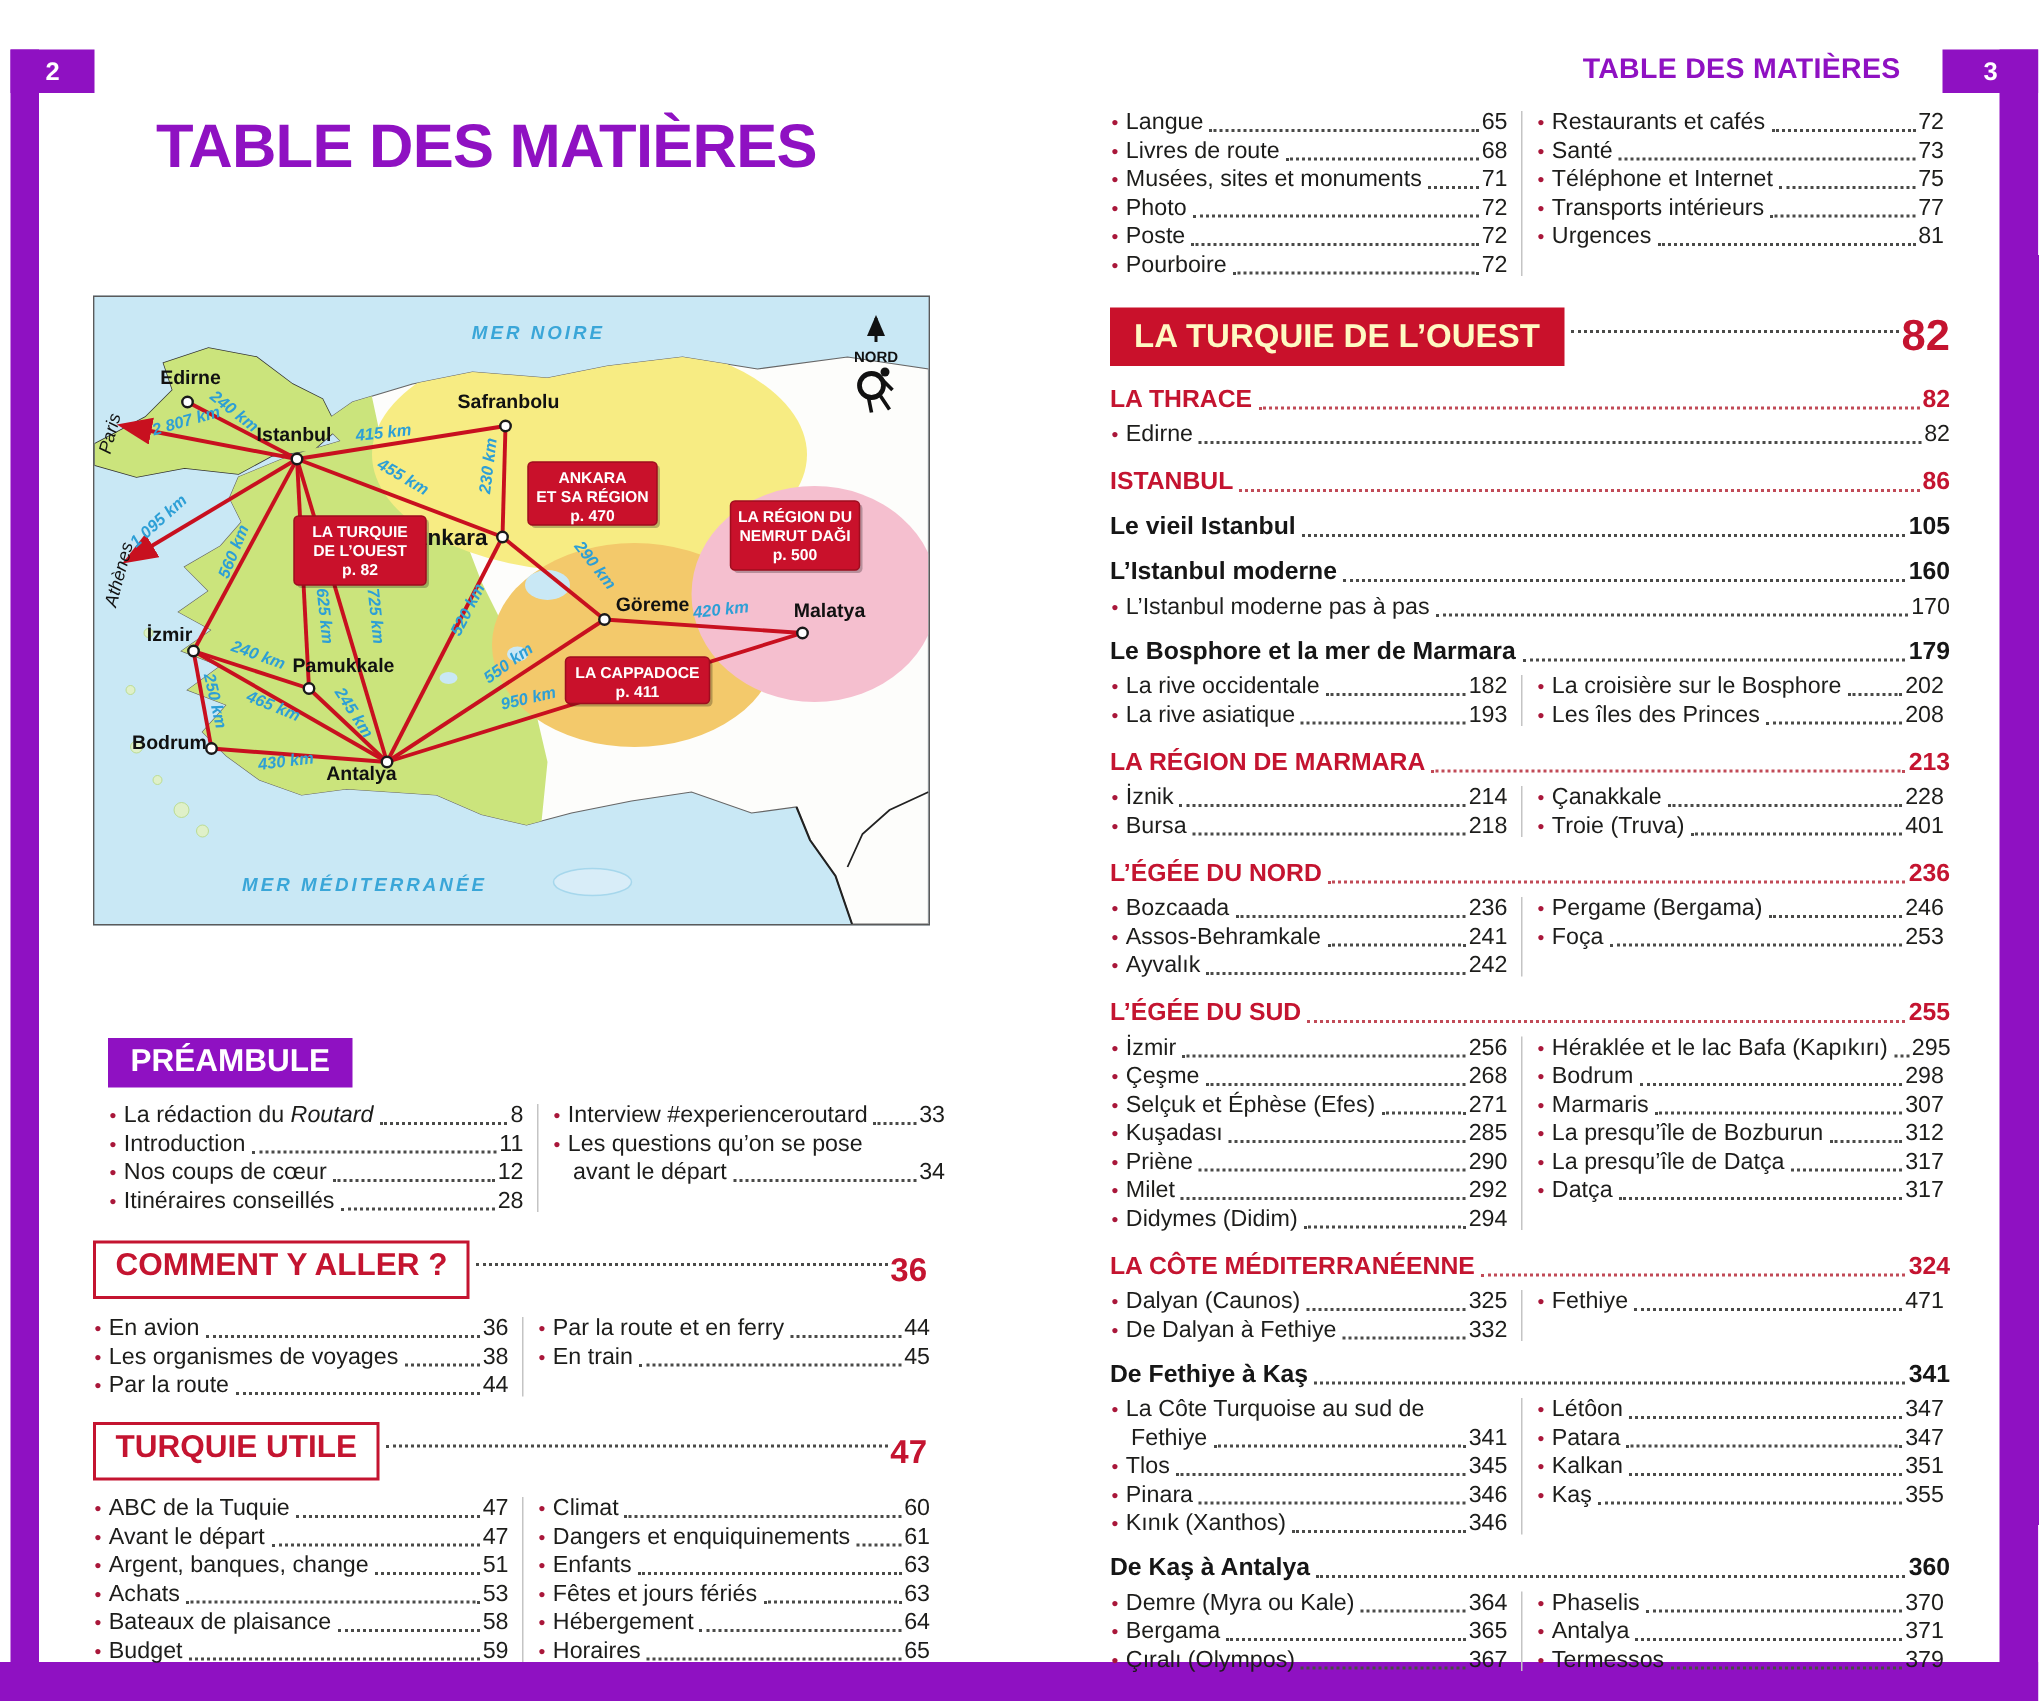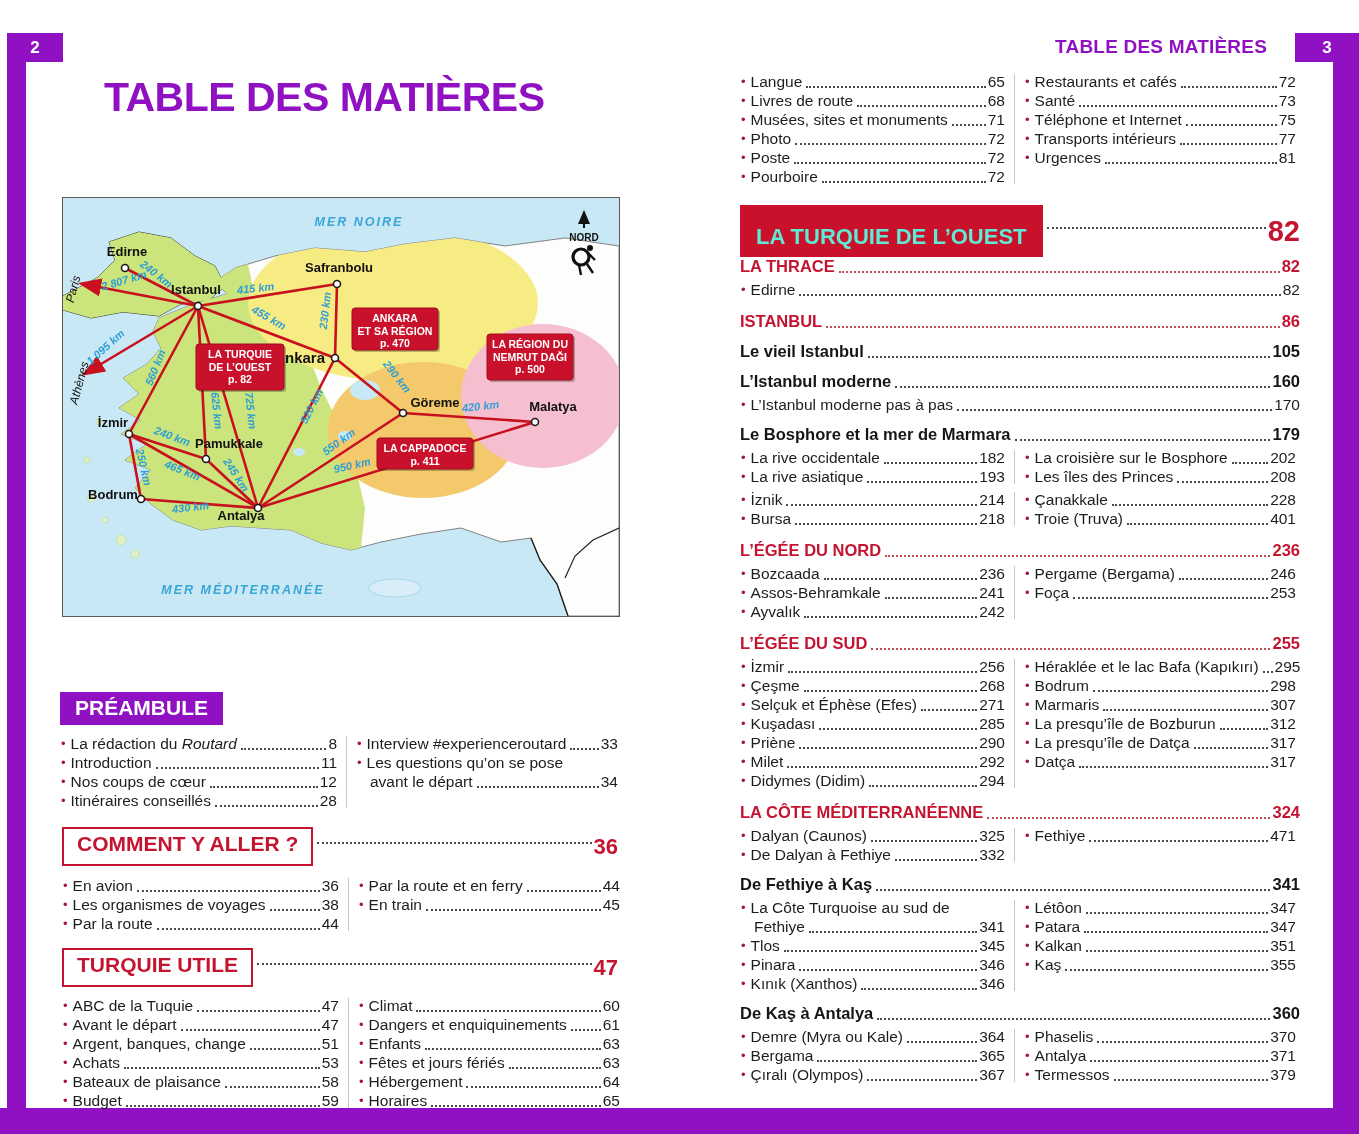--- a/index.html
+++ b/index.html
@@ -45,38 +45,38 @@
   .cols{display:flex;align-items:stretch;}
   .col{flex:0 0 auto;}
   .coldiv{width:0;border-left:1px solid #c4c4c4;margin:2px 9px;}
 
   
   .hdr-row{display:flex;align-items:center;}
   .purple-box{background:var(--purple);color:#fff;font-weight:bold;font-size:21px;
               padding:4px 15px 5px;display:inline-block;}
   .red-outline-box{border:2px solid var(--red);color:var(--red);font-weight:bold;font-size:21px;
               padding:3px 13px 8px;display:inline-block;background:#fff;}
-  .red-filled-box{background:var(--redbox);color:#5eead4;font-weight:bold;font-size:22px;
-              padding:19px 16px 7px;display:inline-block;}
+  .red-filled-box{background:var(--redbox);color:#fef9c3;font-weight:bold;font-size:22px;
+              padding:6px 16px 7px;display:inline-block;}
   .hdr-row .leader{margin-bottom:7px;}
   .hdr-page{color:var(--red);font-weight:bold;font-size:22px;}
   .hdr-page.big{font-size:29px;}
 
   
   .subhead{display:flex;align-items:flex-end;}
   .blk-red{margin:12px 0 4px;}
   .blk-red .slabel,.blk-red .epage{color:var(--red);font-weight:bold;font-size:16.5px;line-height:20px;}
   .blk-red .leader{border-color:#c14a57;}
   .blk-bold{margin:10px 0 4px;}
   .blk-bold .slabel,.blk-bold .epage{color:#161616;font-weight:bold;font-size:16.5px;line-height:20px;}
   .blk-bullet{margin:2px 0;}
   .blk-cols{margin:2px 0 4px;}
 
   
-  #preambule{position:absolute;left:60px;top:692px;width:556px;}
+  #preambule{position:absolute;left:72px;top:692px;width:556px;}
   #preambule .cols{margin-top:9px;}
   #comment{position:absolute;left:62px;top:827px;width:556px;}
   #comment .cols{margin-top:10px;}
   #turquie{position:absolute;left:62px;top:948px;width:556px;}
   #turquie .cols{margin-top:9px;}
 
   #rp-topcols{position:absolute;left:740px;top:72px;width:560px;}
   #rp-topcols .eline{line-height:18px;}
   #rp-mainbox{position:absolute;left:740px;top:205px;width:560px;}
   #rp-blocks{position:absolute;left:740px;top:244px;width:560px;}
@@ -643,20 +643,25 @@
           <div class="entry">
             <div class="eline">
               <span class="bullet">•</span>
               <span class="elabel">Les îles des Princes</span>
               <span class="leader"></span>
               <span class="epage">208</span>
             </div>
           </div>
         </div>
       </div>
+      <div class="subhead blk-red">
+        <span class="slabel">LA RÉGION DE MARMARA</span>
+        <span class="leader"></span>
+        <span class="epage">213</span>
+      </div>
       <div class="cols blk-cols">
         <div class="col" style="width: 265px;">
           <div class="entry">
             <div class="eline">
               <span class="bullet">•</span>
               <span class="elabel">İznik</span>
               <span class="leader"></span>
               <span class="epage">214</span>
             </div>
           </div>

